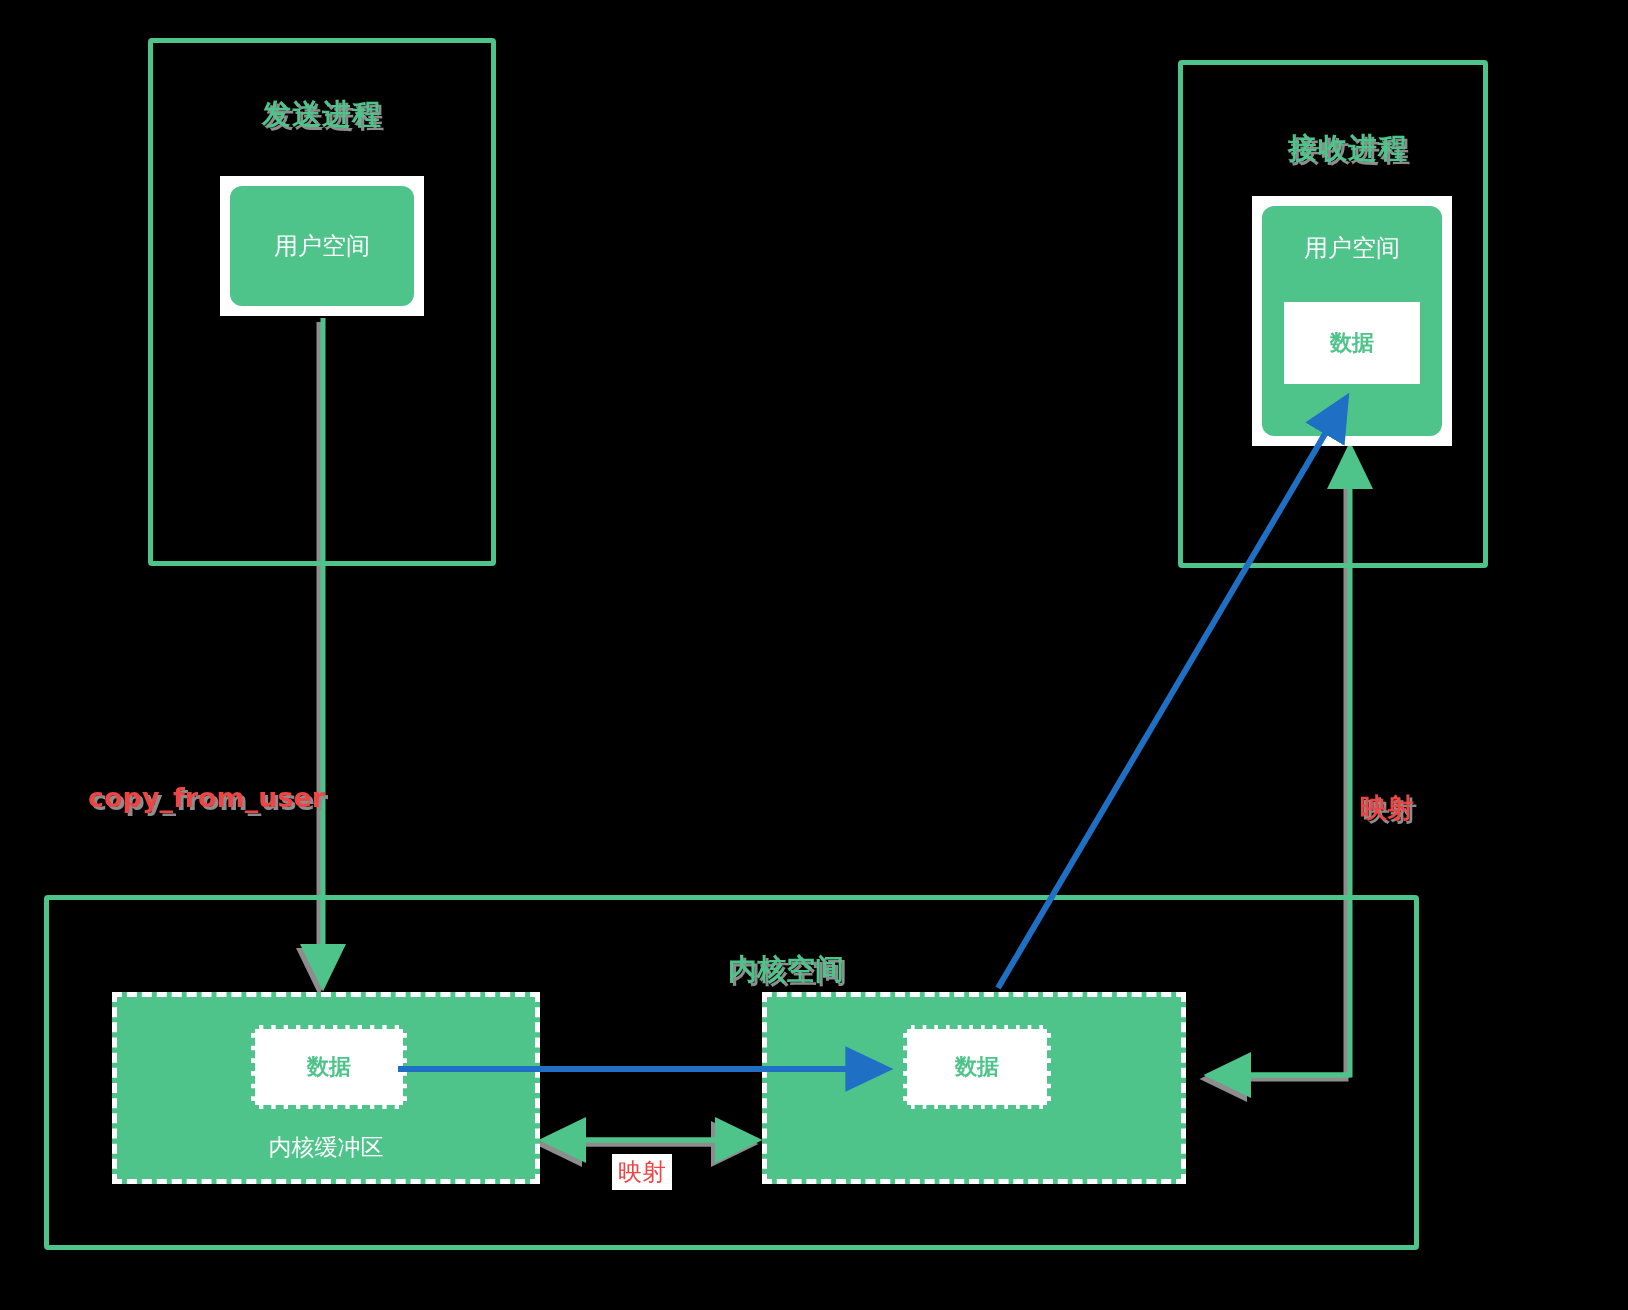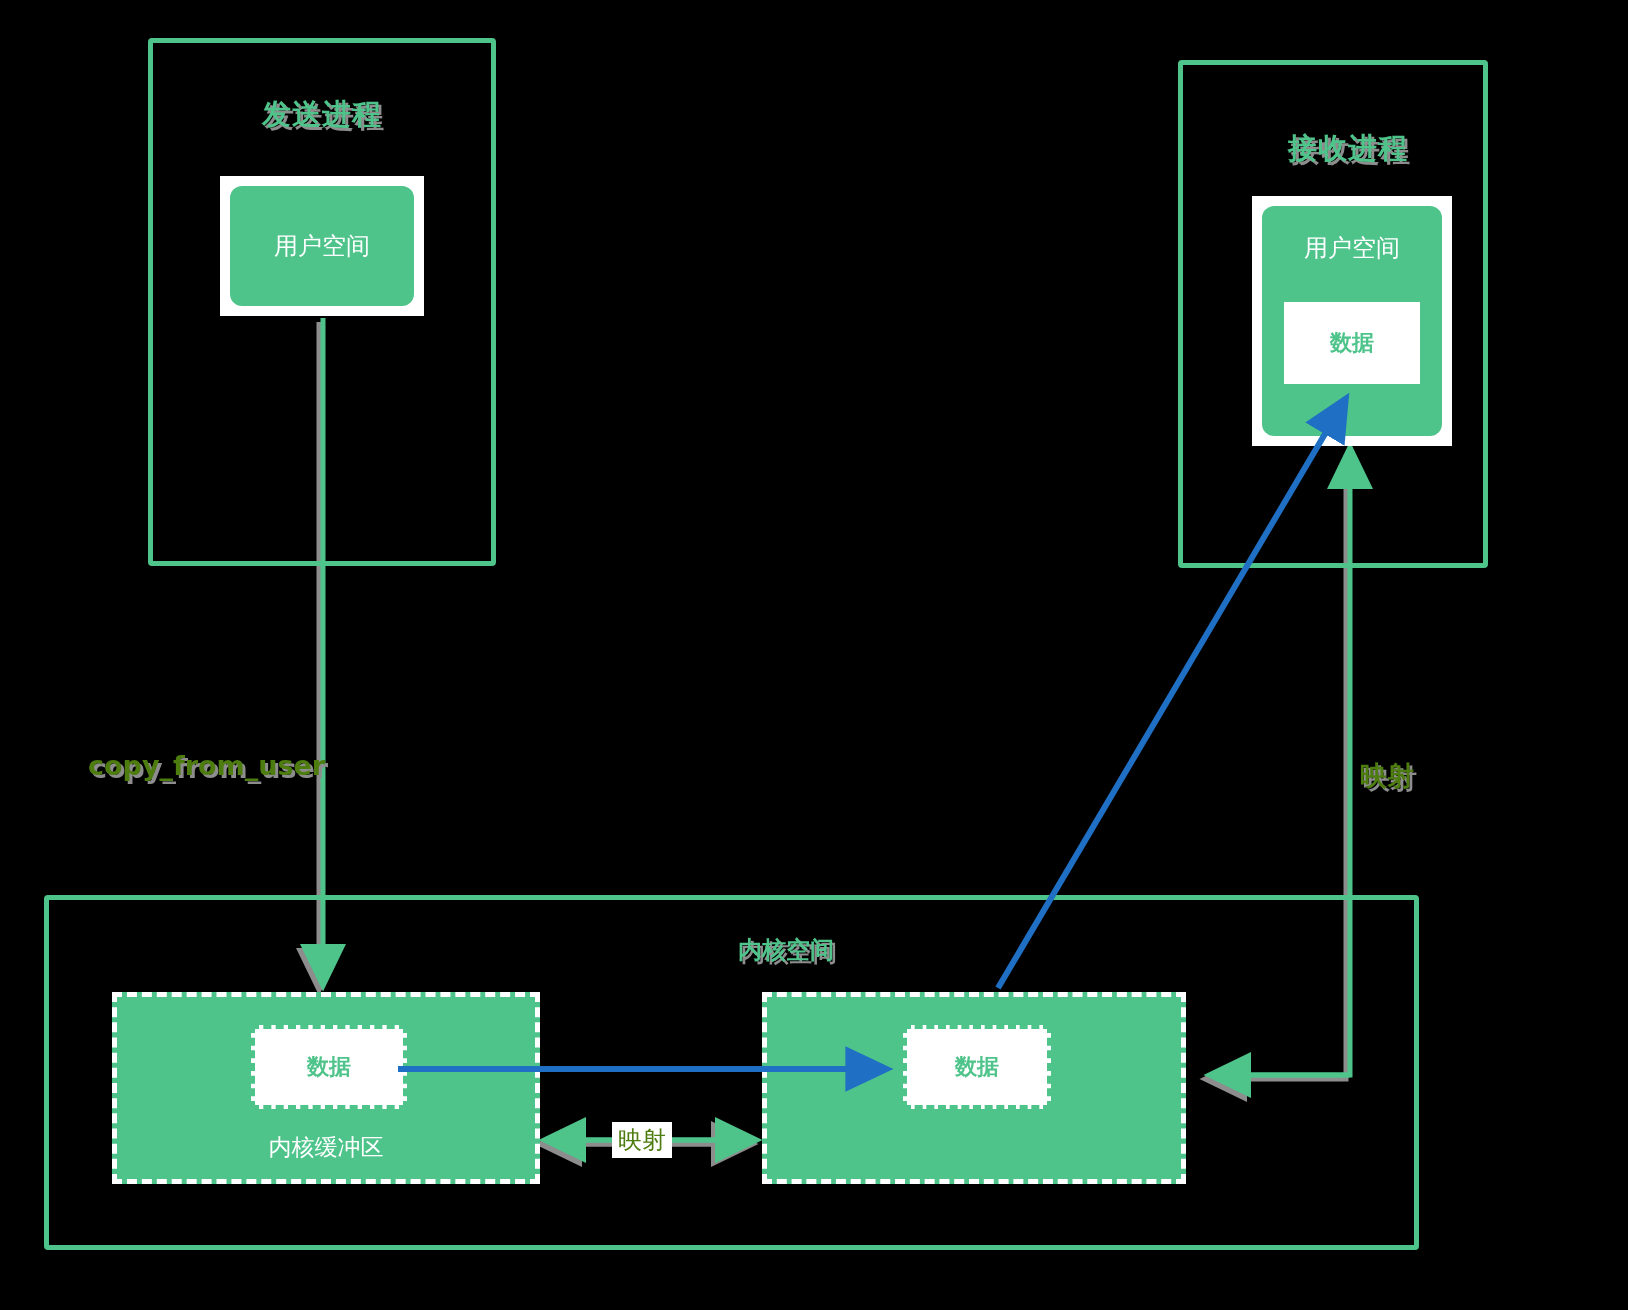--- a/index.html
+++ b/index.html
@@ -72,24 +72,25 @@
   #kernel-frame{
     position:absolute;
     border:5px solid #4ec48b;
     border-radius:4px;
     box-sizing:border-box;
   }
   #kernel-title{
     position:absolute;
     color:#4ec48b;
     font-weight:bold;
-    font-size:24px;
+    font-size:29px;
     text-shadow:3px 3px 0 #8d8d8d;
     white-space:nowrap;
     transform:translateX(-50%);
+    margin-top:16px;
   }
   .buffer{
     position:absolute;
     background:#4ec48b;
     border:5px dashed #ffffff;
     box-sizing:border-box;
     display:flex;
     flex-direction:column;
     align-items:center;
     justify-content:flex-start;
@@ -102,25 +103,26 @@
     color:#ffffff;
     font-size:23px;
   }
   .buffer .data-chip{
     position:absolute;
   }
 
   
   .edge-label{
     position:absolute;
-    color:#4d7c0f;
+    color:#ef4444;
     font-size:27px;
     font-weight:bold;
     white-space:nowrap;
     text-shadow:3px 3px 0 #8d8d8d;
+    margin-top:32px;
   }
   .edge-label.plain{
     background:#ffffff;
     font-weight:normal;
     font-size:24px;
     text-shadow:none;
     padding:2px 6px;
   }
 </style>
 </head>

